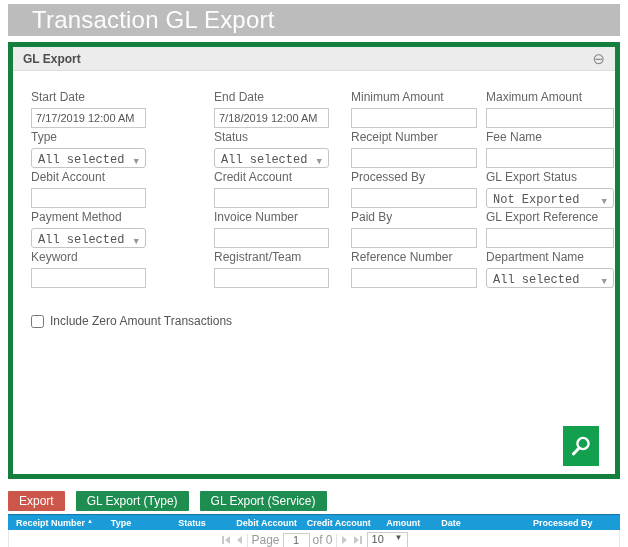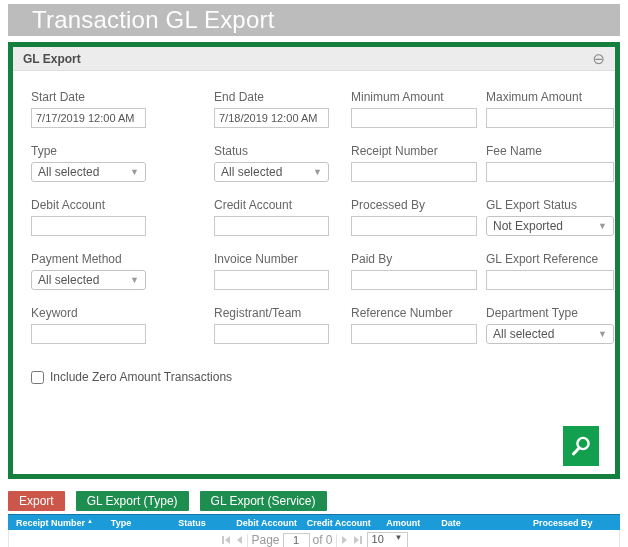--- a/index.html
+++ b/index.html
@@ -14,28 +14,28 @@
 
   
   .panel { border:5px solid #15803d; margin-top:6px; background:#fff; }
   .panel-header { height:24px; background:#ececec; border-bottom:1px solid #ddd;
                   display:flex; align-items:center; justify-content:space-between; padding:0 10px; }
   .panel-title { font-size:12px; font-weight:bold; color:#4d4d4d; }
   .collapse-btn { font-size:15px; color:#8a8a8a; line-height:1; cursor:pointer; }
 
   .panel-body { position:relative; height:403px; padding:19px 10px 0 18px; }
 
-  .fgrid { display:grid; grid-template-columns:183px 137px 135px 1fr; row-gap:16px; }
+  .fgrid { display:grid; grid-template-columns:183px 137px 135px 1fr; row-gap:2px; }
   .cell { }
   .flabel { font-size:12px; color:#666; margin-bottom:4px; white-space:nowrap; }
   .tinput { height:20px; border:1px solid #c9c9c9; font-size:11px; color:#555; padding:0 4px;
             font-family:"Liberation Sans","DejaVu Sans",sans-serif; background:#fff; display:block; }
   .selectbox { height:20px; border:1px solid #c4c4c4; border-radius:3px; background:#fff;
-               display:flex; align-items:center; justify-content:space-between;
-               font-size:12px; color:#555; padding:0 6px 0 6px; cursor:pointer; }
+               display:flex; align-items:flex-end; justify-content:space-between;
+               font-size:12px; color:#555; padding:0 6px 0 6px; cursor:pointer;font-family:Liberation Mono, monospace; }
   .selectbox .caret { font-size:9px; color:#999; }
 
   
   .fgrid .cell:nth-child(4n+1) .tinput, .fgrid .cell:nth-child(4n+1) .selectbox { width:115px; }
   .fgrid .cell:nth-child(4n+2) .tinput, .fgrid .cell:nth-child(4n+2) .selectbox { width:115px; }
   .fgrid .cell:nth-child(4n+3) .tinput, .fgrid .cell:nth-child(4n+3) .selectbox { width:126px; }
   .fgrid .cell:nth-child(4n+0) .tinput, .fgrid .cell:nth-child(4n+0) .selectbox { width:128px; }
 
   .chkrow { margin-top:26px; display:flex; align-items:center; gap:6px; }
   .chkrow input { width:13px; height:13px; }
@@ -180,21 +180,21 @@
         </div>
         <div class="cell">
           <div class="flabel">Registrant/Team</div>
           <input class="tinput" value="" style="">
         </div>
         <div class="cell">
           <div class="flabel">Reference Number</div>
           <input class="tinput" value="" style="">
         </div>
         <div class="cell">
-          <div class="flabel">Department Type</div>
+          <div class="flabel">Department Name</div>
           <div class="selectbox">
             <span>All selected</span>
             <span class="caret">▼</span>
           </div>
         </div>
       </div>
 
       <div class="chkrow">
         <input type="checkbox" id="zero-chk" style="">
         <label for="zero-chk">Include Zero Amount Transactions</label>

